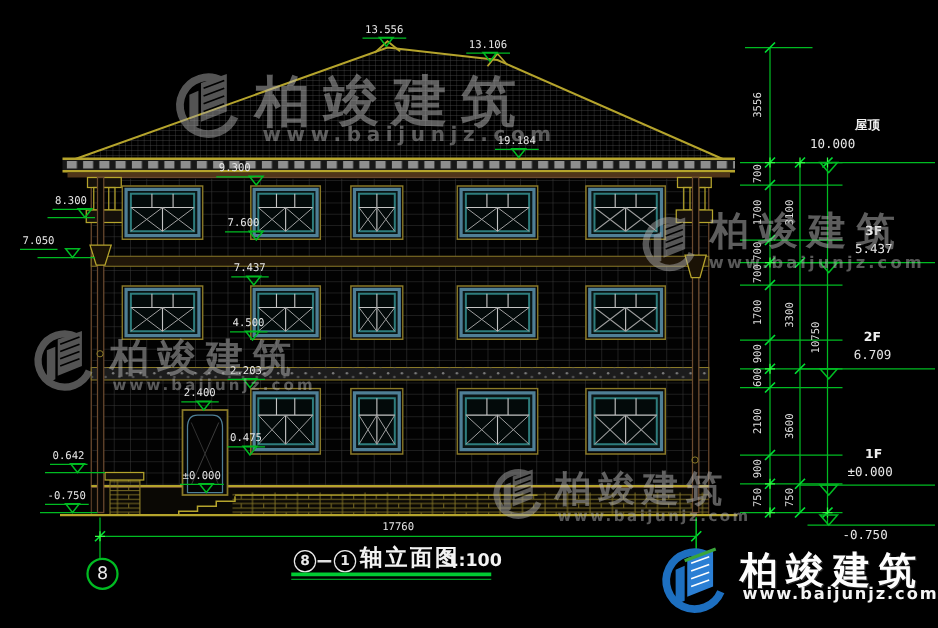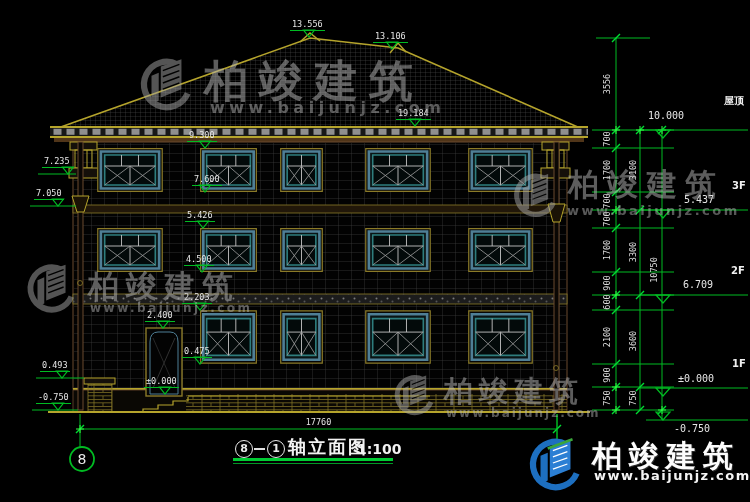--- a/index.html
+++ b/index.html
@@ -4,21 +4,21 @@
 <style>
   html,body{margin:0;padding:0;background:#000;}
   #canvas{position:relative;width:750px;height:502px;background:#000;overflow:hidden;
           font-family:"DejaVu Sans Mono",monospace;border-radius:32px;}
   #canvas svg.main{position:absolute;left:0;top:0;}
   .lbl{position:absolute;color:#e3e3e3;font:8.5px/10px "DejaVu Sans Mono",monospace;white-space:nowrap;}
   .lvl{position:absolute;color:#e6e6e6;font:8.5px/11px "DejaVu Sans Mono",monospace;
        border-bottom:1px solid #00bb22;padding:0 2px;white-space:nowrap;}
   .vd{position:absolute;color:#dedede;font:8.5px/9px "DejaVu Sans Mono",monospace;
       transform:translate(-50%,-50%) rotate(-90deg);white-space:nowrap;}
-  .flr{position:absolute;color:#efefef;font:bold 10px/11px "DejaVu Sans",sans-serif;white-space:nowrap;margin-left:40px;}
+  .flr{position:absolute;color:#efefef;font:bold 10px/11px "DejaVu Sans",sans-serif;white-space:nowrap;}
   .flv{position:absolute;color:#e6e6e6;font:10px/11px "DejaVu Sans Mono",monospace;white-space:nowrap;}
   .wm-brand{position:absolute;color:#b9b9b9;font-family:"DejaVu Sans",sans-serif;font-weight:bold;
             opacity:.5;white-space:nowrap;}
   .wm-url{position:absolute;color:#b0b0b0;font-family:"DejaVu Sans",sans-serif;font-weight:bold;
           opacity:.5;white-space:nowrap;}
   .wm-logo{position:absolute;color:#a8a8a8;opacity:.5;}
   .circ{position:absolute;width:16px;height:16px;border:1.5px solid #e8e8e8;border-radius:50%;
         color:#e8e8e8;font:bold 11px/16px "DejaVu Sans",sans-serif;text-align:center;}
   .title-name{position:absolute;color:#f2f2f2;font:bold 18px/20px "DejaVu Sans",sans-serif;
               letter-spacing:2px;white-space:nowrap;}
@@ -243,32 +243,32 @@
 
     <g stroke="#00bb22" fill="none">
       <circle cx="82" cy="459" r="12" stroke-width="1.8"></circle>
       <line x1="557" y1="414" x2="557" y2="466" stroke-width="1"></line>
     </g>
   </svg>
 
   <div class="lvl" style="left:290px;top:19px">13.556</div>
   <div class="lvl" style="left:373px;top:31px">13.106</div>
   <div class="lvl" style="left:396px;top:108px">19.184</div>
-  <div class="lvl" style="left:187px;top:130px">9.300</div>
-  <div class="lvl" style="left:192px;top:174px">7.600</div>
-  <div class="lvl" style="left:185px;top:210px">5.426</div>
+  <div class="lvl" style="left:173px;top:130px">9.300</div>
+  <div class="lvl" style="left:180px;top:174px">7.600</div>
+  <div class="lvl" style="left:185px;top:210px">7.437</div>
   <div class="lvl" style="left:184px;top:254px">4.500</div>
   <div class="lvl" style="left:182px;top:292px">2.203</div>
   <div class="lvl" style="left:145px;top:310px">2.400</div>
   <div class="lvl" style="left:182px;top:346px">0.475</div>
   <div class="lvl" style="left:144px;top:376px">±0.000</div>
 
-  <div class="lvl" style="left:42px;top:156px">7.235</div>
-  <div class="lvl" style="left:34px;top:188px">7.050</div>
-  <div class="lvl" style="left:40px;top:360px">0.493</div>
+  <div class="lvl" style="left:42px;top:156px">8.300</div>
+  <div class="lvl" style="left:16px;top:188px">7.050</div>
+  <div class="lvl" style="left:40px;top:360px">0.642</div>
   <div class="lvl" style="left:36px;top:392px">-0.750</div>
 
   <div class="vd" style="left:607px;top:84px">3556</div>
   <div class="vd" style="left:607px;top:139px">700</div>
   <div class="vd" style="left:607px;top:170px">1700</div>
   <div class="vd" style="left:607px;top:201px">700</div>
   <div class="vd" style="left:607px;top:219px">700</div>
   <div class="vd" style="left:607px;top:250px">1700</div>
   <div class="vd" style="left:607px;top:283px">900</div>
   <div class="vd" style="left:607px;top:302px">600</div>

